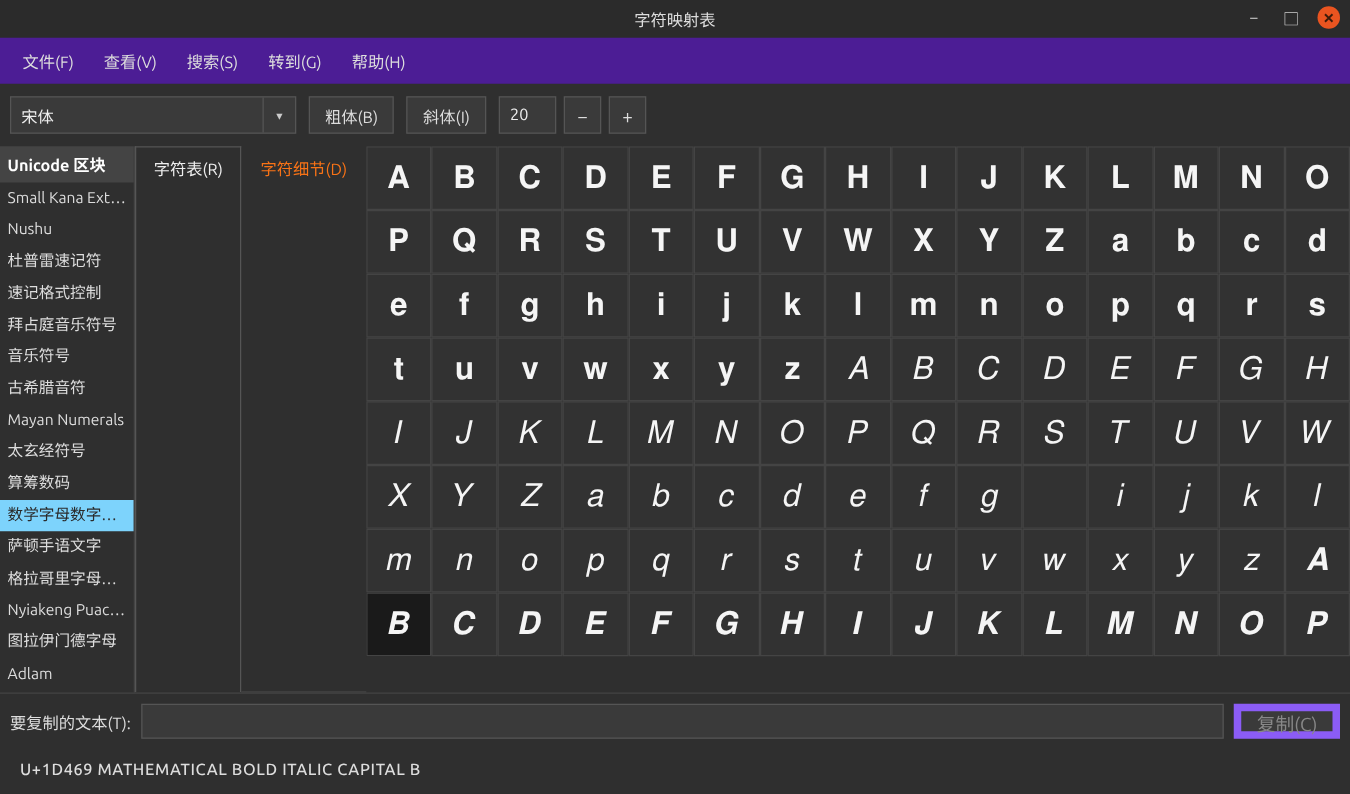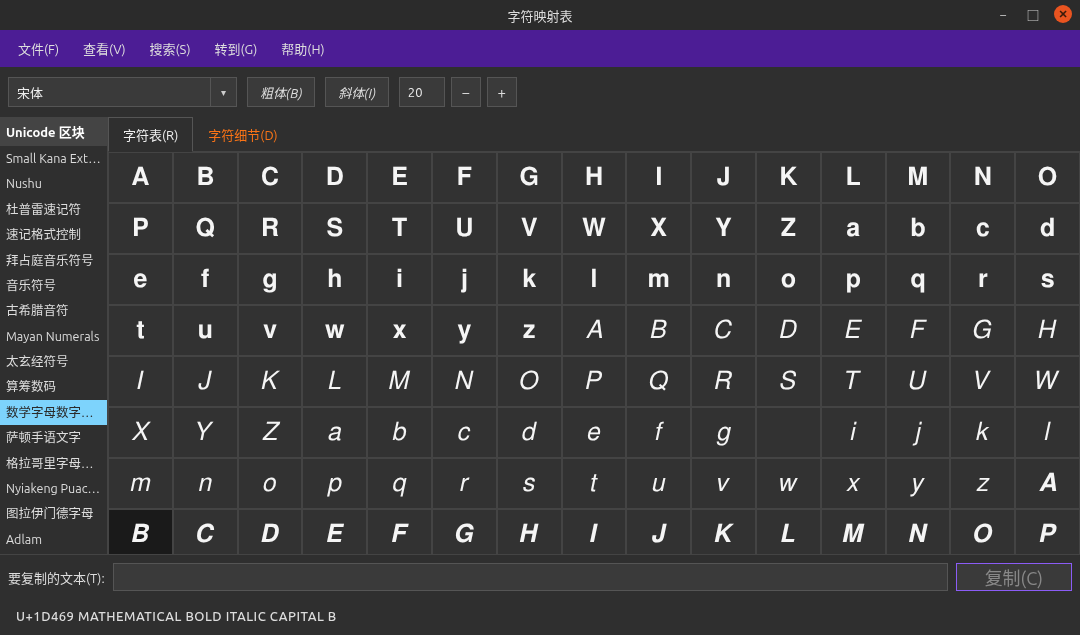--- a/index.html
+++ b/index.html
@@ -14,51 +14,51 @@
 
 
 .menubar { display: flex; padding: 4px 8px; gap: 4px; background: #4c1d95; }
 .menu-item { padding: 5px 10px; color: #ddd; cursor: pointer; font-size: 13px; }
 
 
 .toolbar { display: flex; align-items: center; gap: 10px; padding: 10px 8px; }
 .font-combo { display: flex; align-items: center; background: #3a3a3a; border: 1px solid #555; width: 229px; height: 30px; }
 .font-combo input { background: transparent; border: none; color: #eee; padding: 0 8px; flex: 1; font-size: 13px; outline: none; }
 .combo-arrow { width: 26px; height: 100%; display: flex; align-items: center; justify-content: center; border-left: 1px solid #555; color: #ccc; font-size: 10px; cursor: pointer; }
-.tb-btn { background: #3a3a3a; border: 1px solid #555; height: 30px; padding: 0 12px; display: flex; align-items: center; color: #ddd; font-size: 13px; cursor: pointer; font-style: italic; }
+.tb-btn { background: #3a3a3a; border: 1px solid #555; height: 30px; padding: 0 12px; display: flex; align-items: center; color: #ddd; font-size: 13px; cursor: pointer; }
 .size-group { display: flex; }
 .size-group .size-val { background: #3a3a3a; border: 1px solid #555; height: 30px; width: 46px; display: flex; align-items: center; padding: 0 8px; color: #eee; font-size: 13px; }
 .size-group .step { width: 30px; height: 30px; background: #3a3a3a; border: 1px solid #555; margin-left: 6px; display: flex; align-items: center; justify-content: center; color: #ddd; cursor: pointer; font-size: 15px; }
 
 
 .main { flex: 1; display: flex; min-height: 0; }
 
 
 .sidebar { width: 108px; display: flex; flex-direction: column; background: #2f2f2f; border-right: 1px solid #444; }
 .sidebar-header { background: #444; padding: 5px 6px; font-size: 13px; font-weight: bold; color: #fff; }
 .sidebar-list { flex: 1; overflow: hidden; }
 .block-item { padding: 3px 6px; font-size: 12.5px; color: #ddd; white-space: nowrap; overflow: hidden; text-overflow: ellipsis; cursor: pointer; line-height: 1.55; }
 .block-item.selected { background: #7dd3fc; color: #2a2a2a; }
 
 
-.right { flex: 1; display: flex; flex-direction: column; }
+.right { flex: 1; display: flex; }
 .tabs { display: flex; border-bottom: 1px solid #444; }
 .tab { padding: 7px 14px; font-size: 13px; color: #f97316; cursor: pointer; border: 1px solid transparent; border-bottom: none; }
 .tab.active { color: #eee; border: 1px solid #555; border-bottom: 1px solid #2f2f2f; margin-bottom: -1px; background: #2f2f2f; }
 
 .grid-wrap { flex: 1; overflow: hidden; }
 .char-grid { display: grid; grid-template-columns: repeat(15, 1fr); }
 .char-cell { border: 1px solid #444; height: 51px; display: flex; align-items: center; justify-content: center; font-family: "SimSun", serif; font-size: 25px; color: #f5f5f5; cursor: pointer; background: #323232; }
 .char-cell.selected { background: #1a1a1a; }
 
 
 .bottom { display: flex; align-items: center; gap: 8px; padding: 8px; border-top: 1px solid #444; }
 .bottom-label { font-size: 13px; color: #ddd; }
 .copy-input { flex: 1; height: 28px; background: #3a3a3a; border: 1px solid #555; color: #eee; padding: 0 6px; font-size: 13px; outline: none; }
-.copy-btn { height: 28px; padding: 0 28px; background: #3a3a3a; border: 1px solid #8b5cf6; color: #888; font-size: 18px; cursor: pointer; }
+.copy-btn { height: 28px; padding: 0 12px; background: #3a3a3a; border: 6px solid #8b5cf6; color: #888; font-size: 15px; cursor: pointer; }
 
 
 .statusbar { padding: 10px 16px 12px; font-size: 13px; color: #ddd; font-weight: 500; letter-spacing: 0.5px; }
 </style>
 </head>
 <body>
 
 <div class="titlebar">
   <span class="title">字符映射表</span>
   <div class="win-controls">

